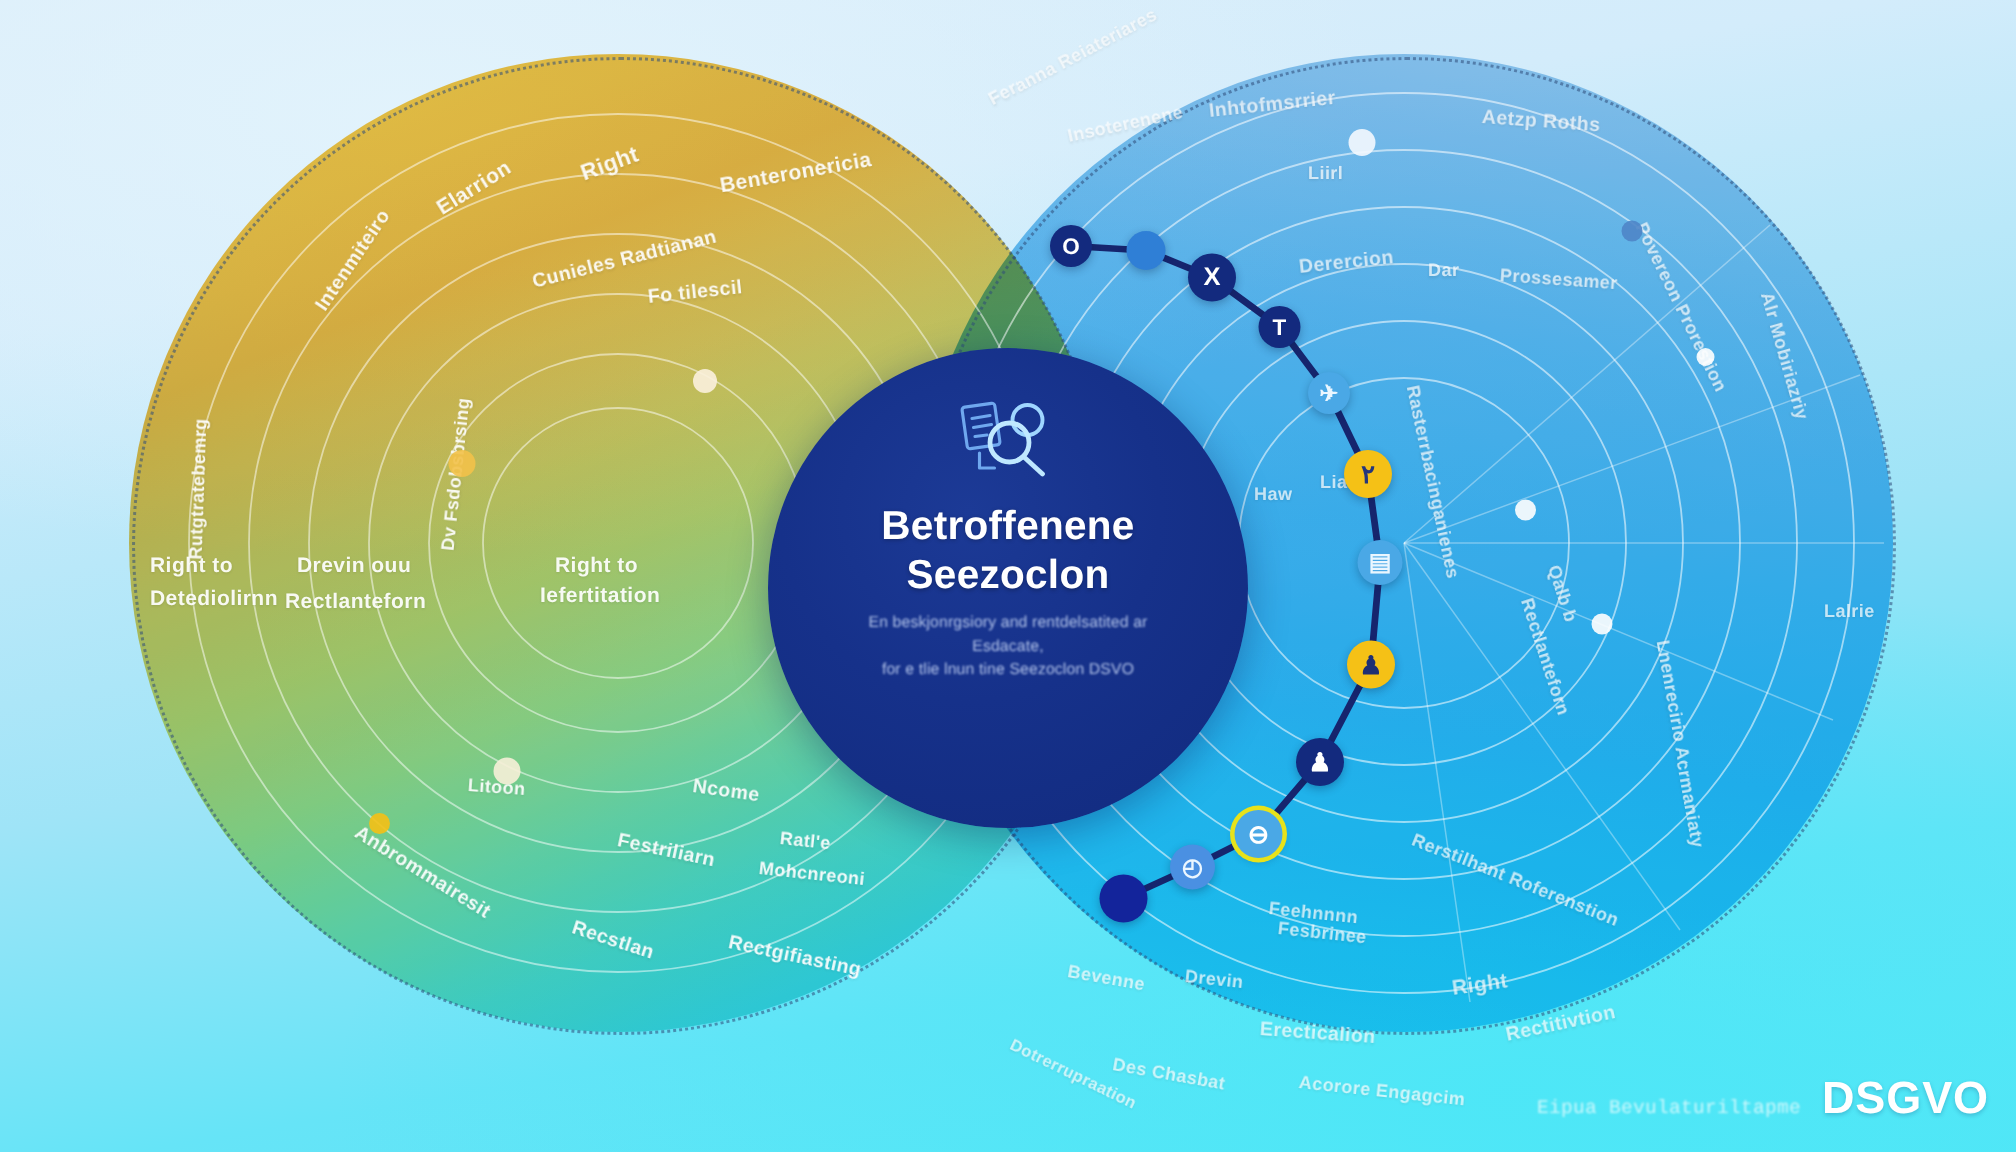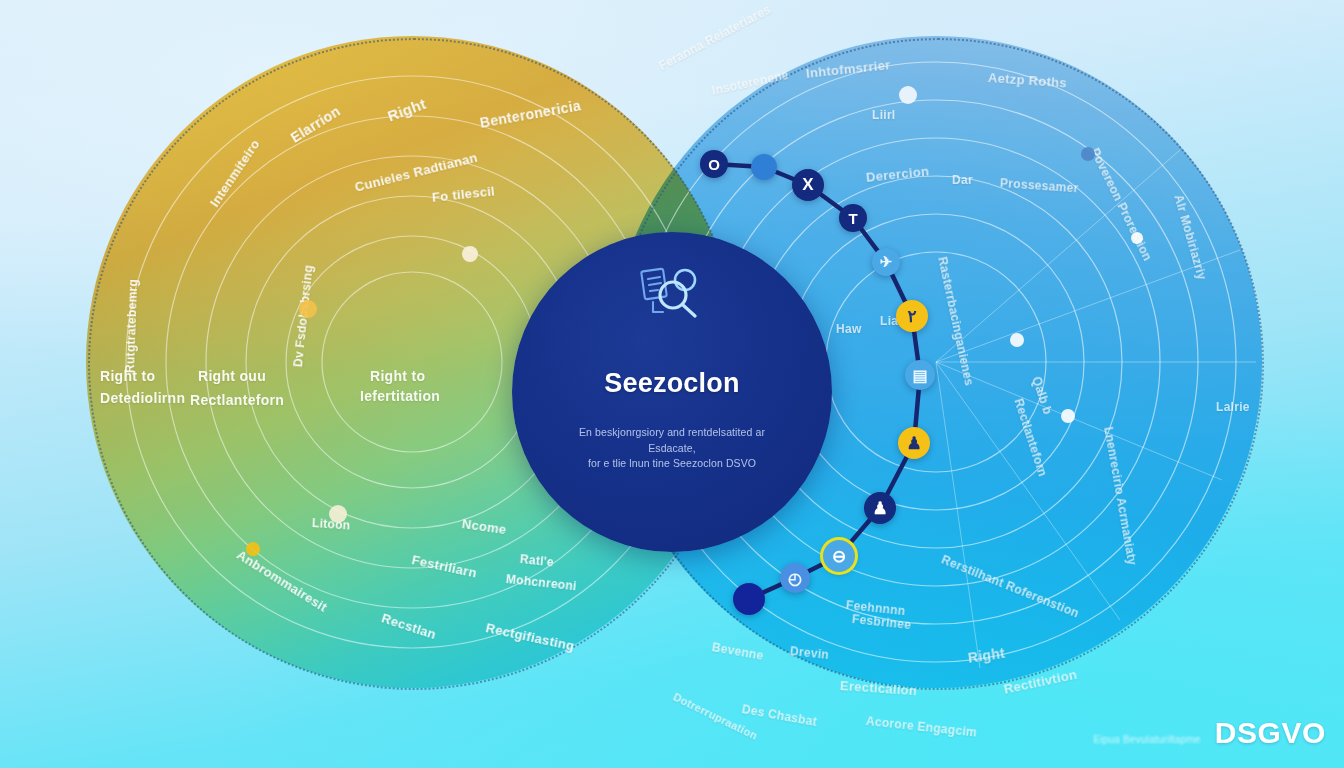--- a/index.html
+++ b/index.html
@@ -132,21 +132,21 @@
   .center-title {
     color: #ffffff;
     font-size: 27px;
     font-weight: bold;
     line-height: 1.22;
     letter-spacing: .2px;
     max-width: 250px;
     text-shadow: 0 1px 3px rgba(0,0,0,.25);
   }
   .center-sub {
-    margin-top: 25px;
+    margin-top: 8px;
     color: rgba(210,224,252,.82);
     font-size: 10.5px;
     line-height: 1.5;
     max-width: 232px;
     filter: blur(.7px);
     letter-spacing: .1px;
   }
 
   
   .node {
@@ -165,23 +165,24 @@
   .wm {
     position: absolute;
     right: 18px;
     bottom: 18px;
     display: flex;
     align-items: baseline;
     gap: 14px;
   }
   .wm-small {
     color: rgba(255,255,255,.72);
-    font-size: 10px;
+    font-size: 13px;
     filter: blur(.8px);
     letter-spacing: .2px;
+    font-family: Liberation Mono, monospace;
   }
   .wm-big {
     color: #ffffff;
     font-size: 30px;
     font-weight: bold;
     letter-spacing: .6px;
     text-shadow: 0 1px 3px rgba(20,60,110,.25);
   }
 </style>
 </head>
@@ -238,21 +239,21 @@
 
   <div id="left-labels">
       <div class="lbl" style="left: 292px; top: 131px; font-size: 14px; transform: rotate(-32deg); transform-origin: left center;">Elarrion</div>
       <div class="lbl" style="left: 388px; top: 108px; font-size: 15px; transform: rotate(-20deg); transform-origin: left center;">Right</div>
       <div class="lbl" style="left: 480px; top: 115px; font-size: 14px; transform: rotate(-10deg); transform-origin: left center;">Benteronericia</div>
       <div class="lbl" style="left: 213px; top: 198px; font-size: 13px; transform: rotate(-56deg); transform-origin: left center;">Intenmiteiro</div>
       <div class="lbl" style="left: 355px; top: 180px; font-size: 13px; transform: rotate(-14deg); transform-origin: left center;">Cunieles Radtianan</div>
       <div class="lbl" style="left: 432px; top: 190px; font-size: 13px; transform: rotate(-6deg); transform-origin: left center;">Fo tilescil</div>
       <div class="lbl" style="left: 100px; top: 368px; font-size: 14px; transform: rotate(0deg); transform-origin: left center;">Right to</div>
       <div class="lbl" style="left: 100px; top: 390px; font-size: 14px; transform: rotate(0deg); transform-origin: left center;">Detediolirnn</div>
-      <div class="lbl" style="left: 198px; top: 368px; font-size: 14px; transform: rotate(0deg); transform-origin: left center;">Right ouu</div>
+      <div class="lbl" style="left: 198px; top: 368px; font-size: 14px; transform: rotate(0deg); transform-origin: left center;">Drevin ouu</div>
       <div class="lbl" style="left: 190px; top: 392px; font-size: 14px; transform: rotate(0deg); transform-origin: left center;">Rectlanteforn</div>
       <div class="lbl" style="left: 370px; top: 368px; font-size: 14px; transform: rotate(0deg); transform-origin: left center;">Right to</div>
       <div class="lbl" style="left: 360px; top: 388px; font-size: 14px; transform: rotate(0deg); transform-origin: left center;">Iefertitation</div>
       <div class="lbl" style="left: 298px; top: 360px; font-size: 12px; transform: rotate(-84deg); transform-origin: left center;">Dv Fsdobsbrsing</div>
       <div class="lbl" style="left: 130px; top: 366px; font-size: 12px; transform: rotate(-88deg); transform-origin: left center;">Rutgtratebemrg</div>
       <div class="lbl" style="left: 238px; top: 546px; font-size: 13px; transform: rotate(32deg); transform-origin: left center;">Anbrommairesit</div>
       <div class="lbl" style="left: 382px; top: 610px; font-size: 13px; transform: rotate(18deg); transform-origin: left center;">Recstlan</div>
       <div class="lbl" style="left: 486px; top: 620px; font-size: 13px; transform: rotate(12deg); transform-origin: left center;">Rectgifiasting</div>
       <div class="lbl" style="left: 412px; top: 552px; font-size: 13px; transform: rotate(12deg); transform-origin: left center;">Festriliarn</div>
       <div class="lbl" style="left: 462px; top: 516px; font-size: 13px; transform: rotate(8deg); transform-origin: left center;">Ncome</div>
@@ -328,21 +329,21 @@
       </g>
       <g fill="none" stroke="#9fd6ff" stroke-width="2.6" stroke-linecap="round">
         <circle cx="52" cy="18" r="10"></circle>
       </g>
       <g fill="none" stroke="#bfe8ff" stroke-width="3.2" stroke-linecap="round">
         <circle cx="40" cy="33" r="13"></circle>
         <line x1="50" y1="43" x2="62" y2="54"></line>
       </g>
     </svg>
     <div class="center-title">
-      <br>
+      <span>Betroffenene</span><br>
       <span>Seezoclon</span>
     </div>
     <div class="center-sub">
       <span>En beskjonrgsiory and rentdelsatited ar Esdacate,</span><br>
       <span>for e tlie lnun tine Seezoclon DSVO</span>
     </div>
   </div>
 
   <div class="wm">
     <span class="wm-small">Eipua Bevulaturiltapme</span>

